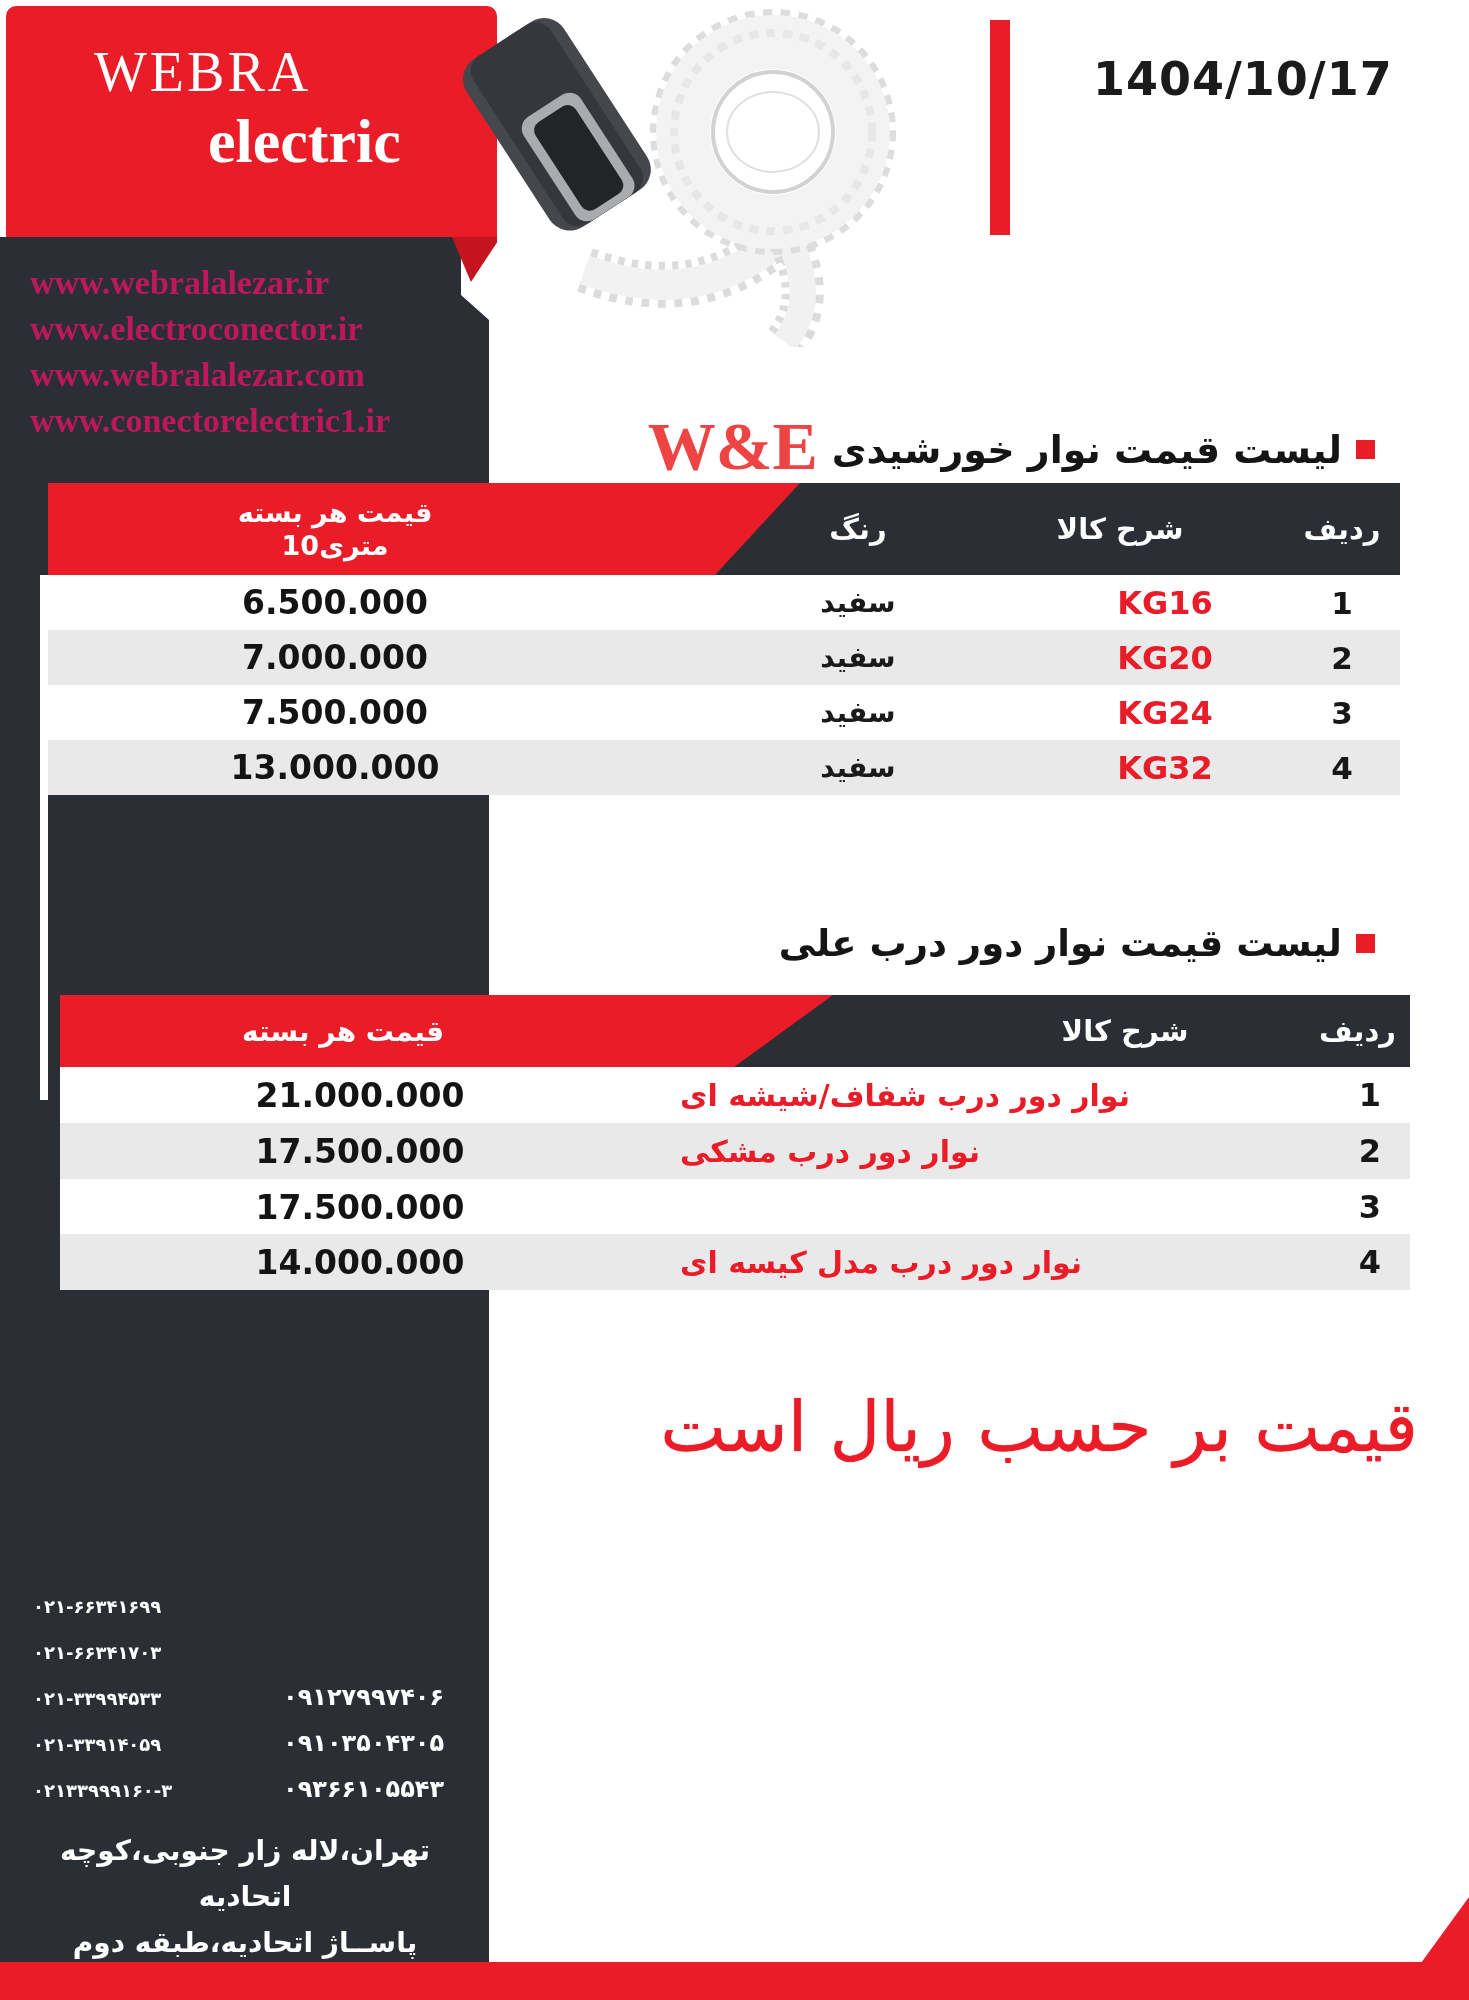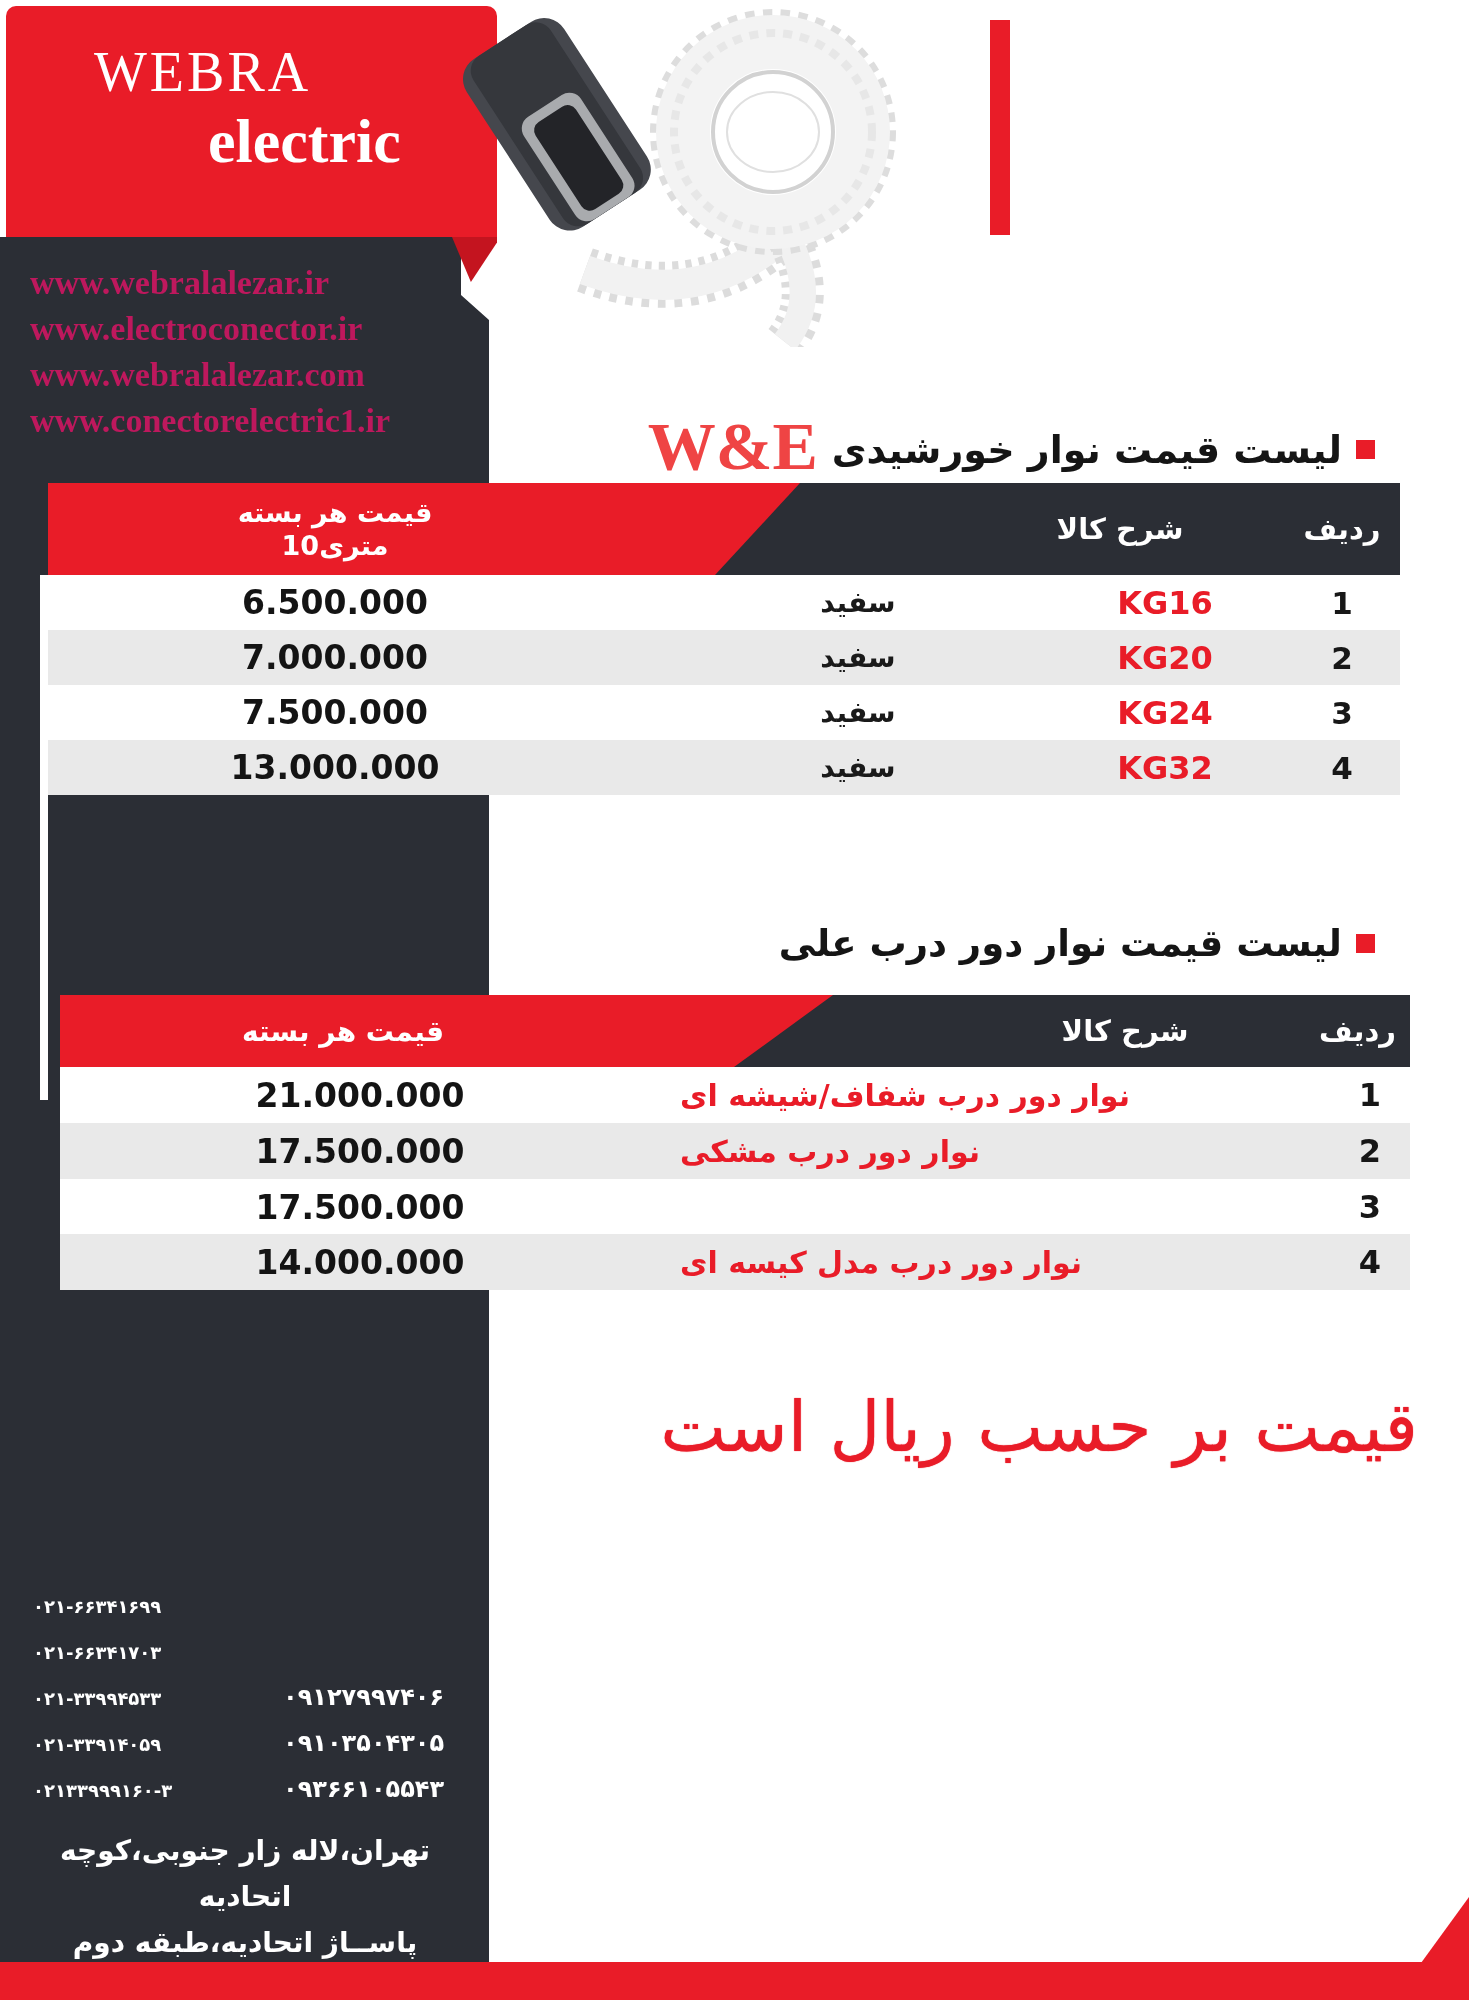--- a/index.html
+++ b/index.html
@@ -133,31 +133,33 @@
     <path d="M235,222 Q278,292 240,340" stroke="#dcdcdc" stroke-width="42" fill="none" stroke-dasharray="7 8"></path>
     <path d="M235,222 Q278,292 240,340" stroke="#f1f1f1" stroke-width="26" fill="none"></path>
     <circle cx="228" cy="130" r="114" fill="none" stroke="#dddddd" stroke-width="18" stroke-dasharray="9 8"></circle>
     <circle cx="228" cy="130" r="90" fill="none" stroke="#f3f3f3" stroke-width="54"></circle>
     <circle cx="228" cy="130" r="99" fill="none" stroke="#e7e7e7" stroke-width="8" stroke-dasharray="9 8"></circle>
     <circle cx="228" cy="130" r="60" fill="none" stroke="#d2d2d2" stroke-width="4"></circle>
     <ellipse cx="228" cy="130" rx="46" ry="40" fill="#ffffff" stroke="#e0e0e0" stroke-width="2"></ellipse>
   </svg>
 
   <div class="date-bar"></div>
+  <div class="date">1404/10/17</div>
 
   <div class="sec-title title1">
     <span class="bullet"></span>
     <span class="fa">لیست قیمت نوار خورشیدی</span>
     <span class="we">W&amp;E</span>
   </div>
 
   <div class="thead t1head t1">
     <div class="red"></div>
     <div class="hl h-no">ردیف</div>
     <div class="hl h-desc">شرح کالا</div>
+    <div class="hl h-color">رنگ</div>
     <div class="h-price2">
       <span>قیمت هر بسته</span>
       <span class="ltr">10متری</span>
     </div>
   </div>
   <div class="trow t1row" style="top:575px">
     <span class="cell c-no">1</span>
     <span class="cell c-desc">KG16</span>
     <span class="cell c-color">سفید</span>
     <span class="cell c-price">6.500.000</span>

